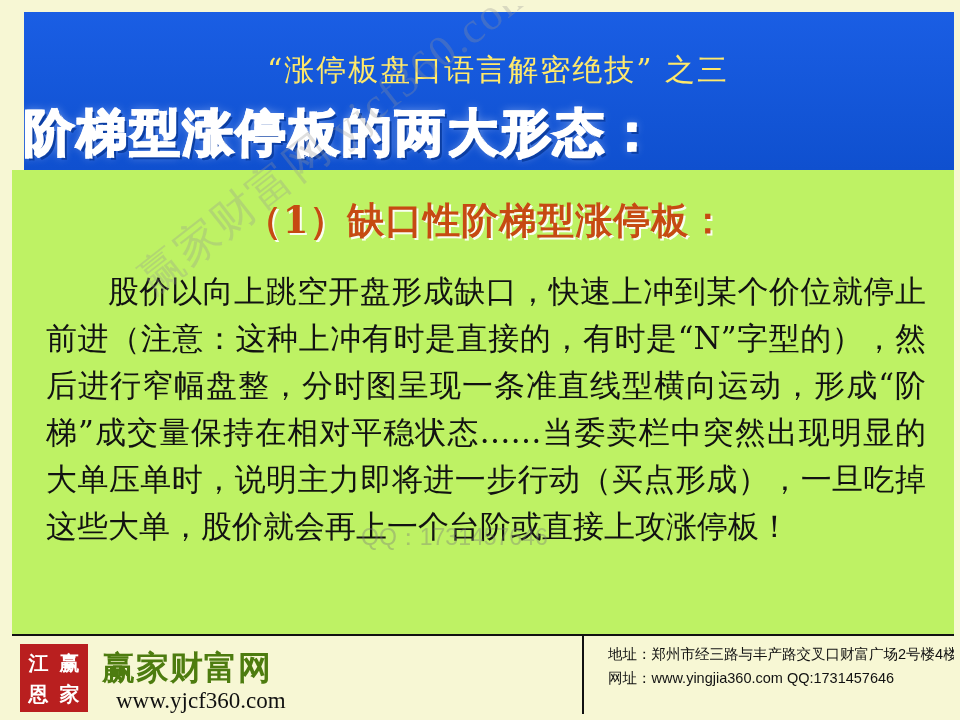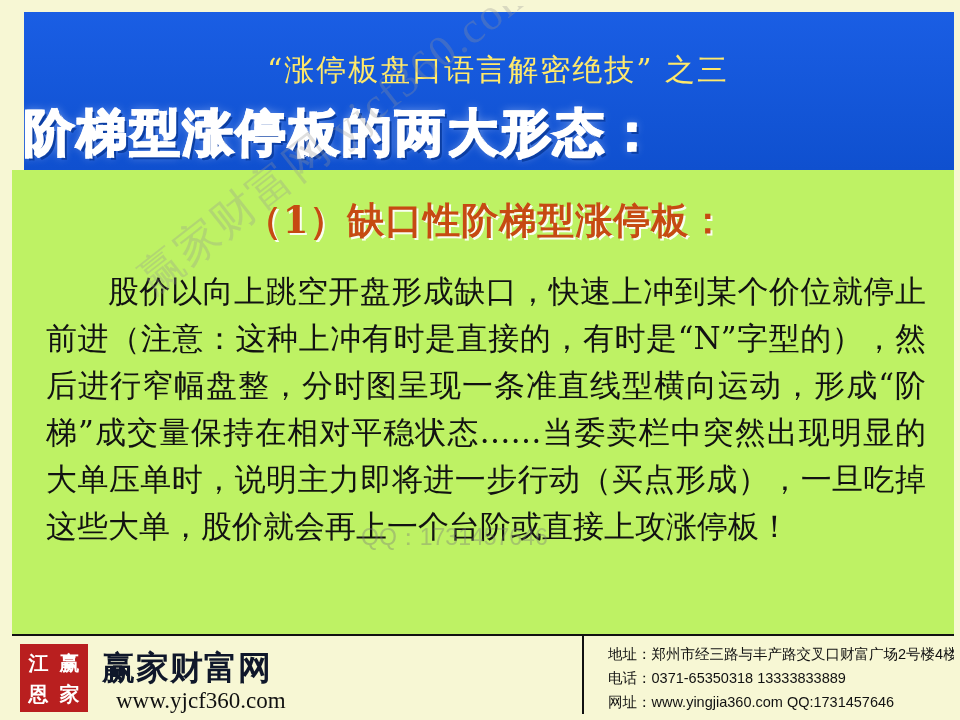--- a/index.html
+++ b/index.html
@@ -170,21 +170,21 @@
     line-height: 1;
   }
   .logo-seal span { display:block; }
   .brand-name {
     position: absolute;
     left: 90px;
     top: 12px;
     font-family: "DejaVu Serif", serif;
     font-size: 33px;
     font-weight: bold;
-    color: #0f172a;
+    color: #4d7c0f;
     letter-spacing: 1px;
     white-space: nowrap;
   }
   .brand-url {
     position: absolute;
     left: 92px;
     top: 54px;
     font-family: "Liberation Serif", serif;
     font-size: 23px;
     color: #111;
@@ -231,18 +231,17 @@
       <span>赢</span>
       <span>恩</span>
       <span>家</span>
     </div>
 
     <div class="brand-name">赢家财富网</div>
     <div class="brand-url">www.yjcf360.com</div>
 
     <div class="contact">
       <div>地址：郑州市经三路与丰产路交叉口财富广场2号楼4楼C户</div>
-      <div>电话：0371-65350318  13333833889</div>
       <div>网址：www.yingjia360.com  QQ:1731457646</div>
     </div>
   </div>
 
 </div>
 
 </body></html>

